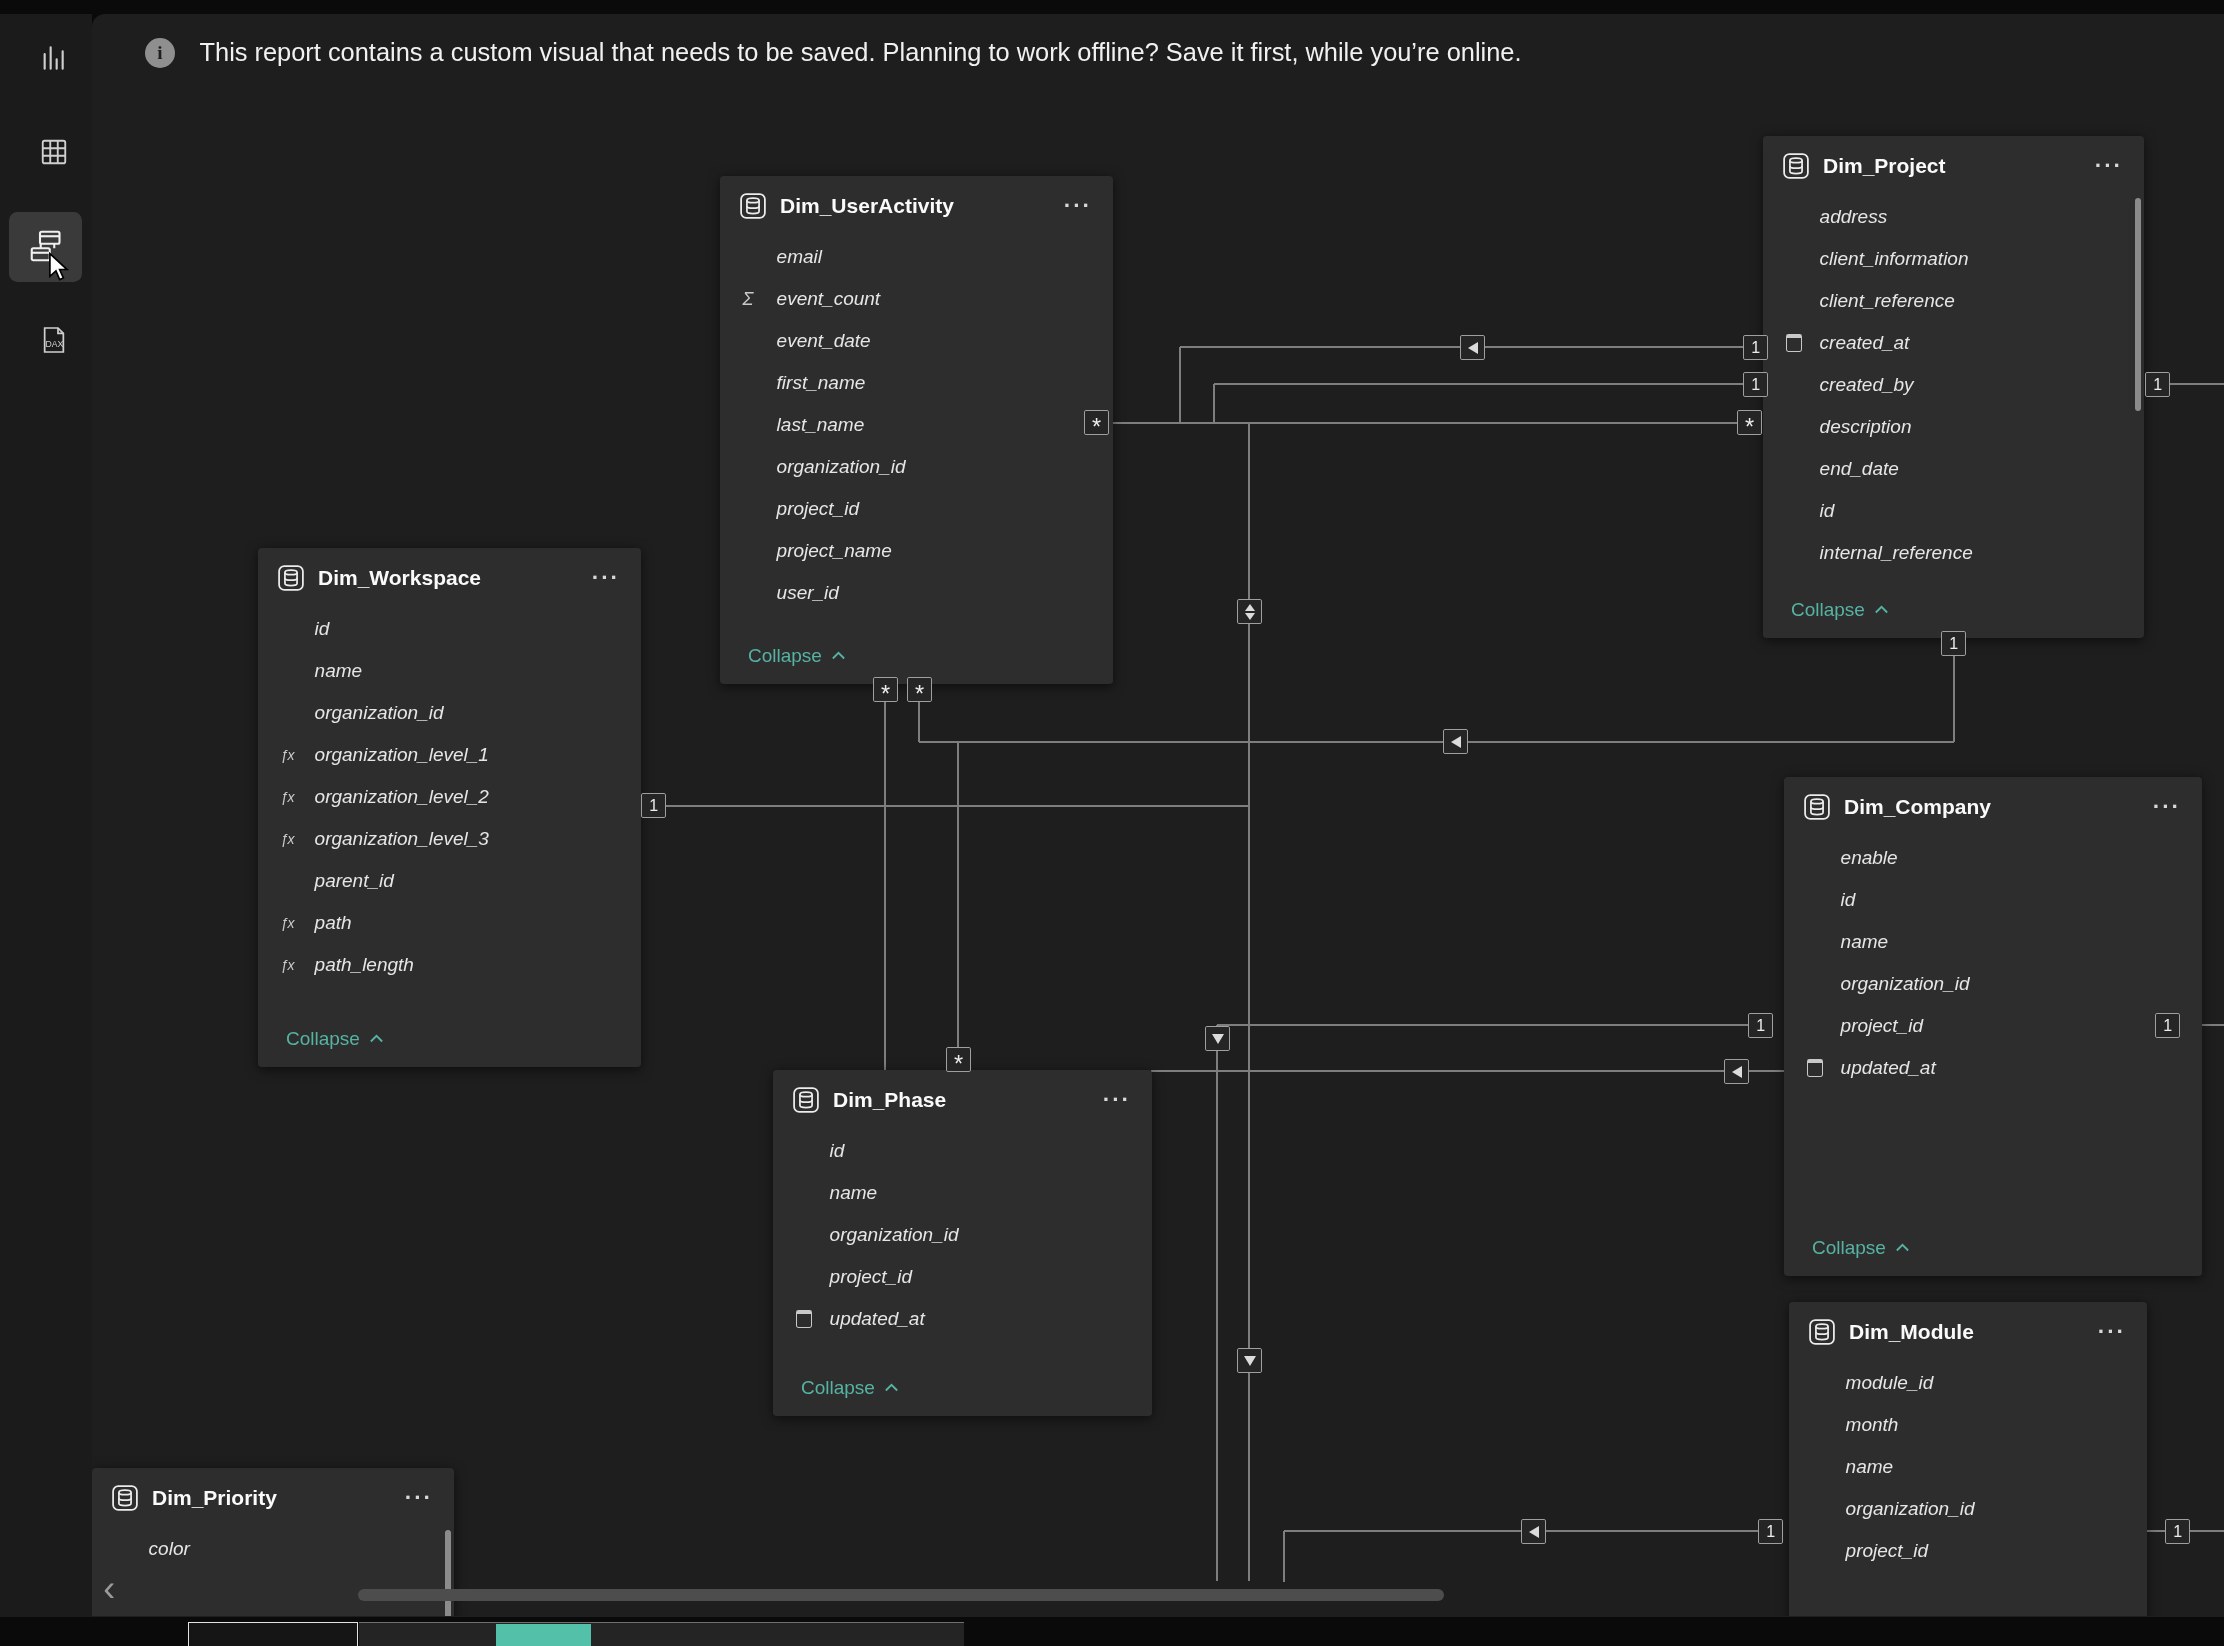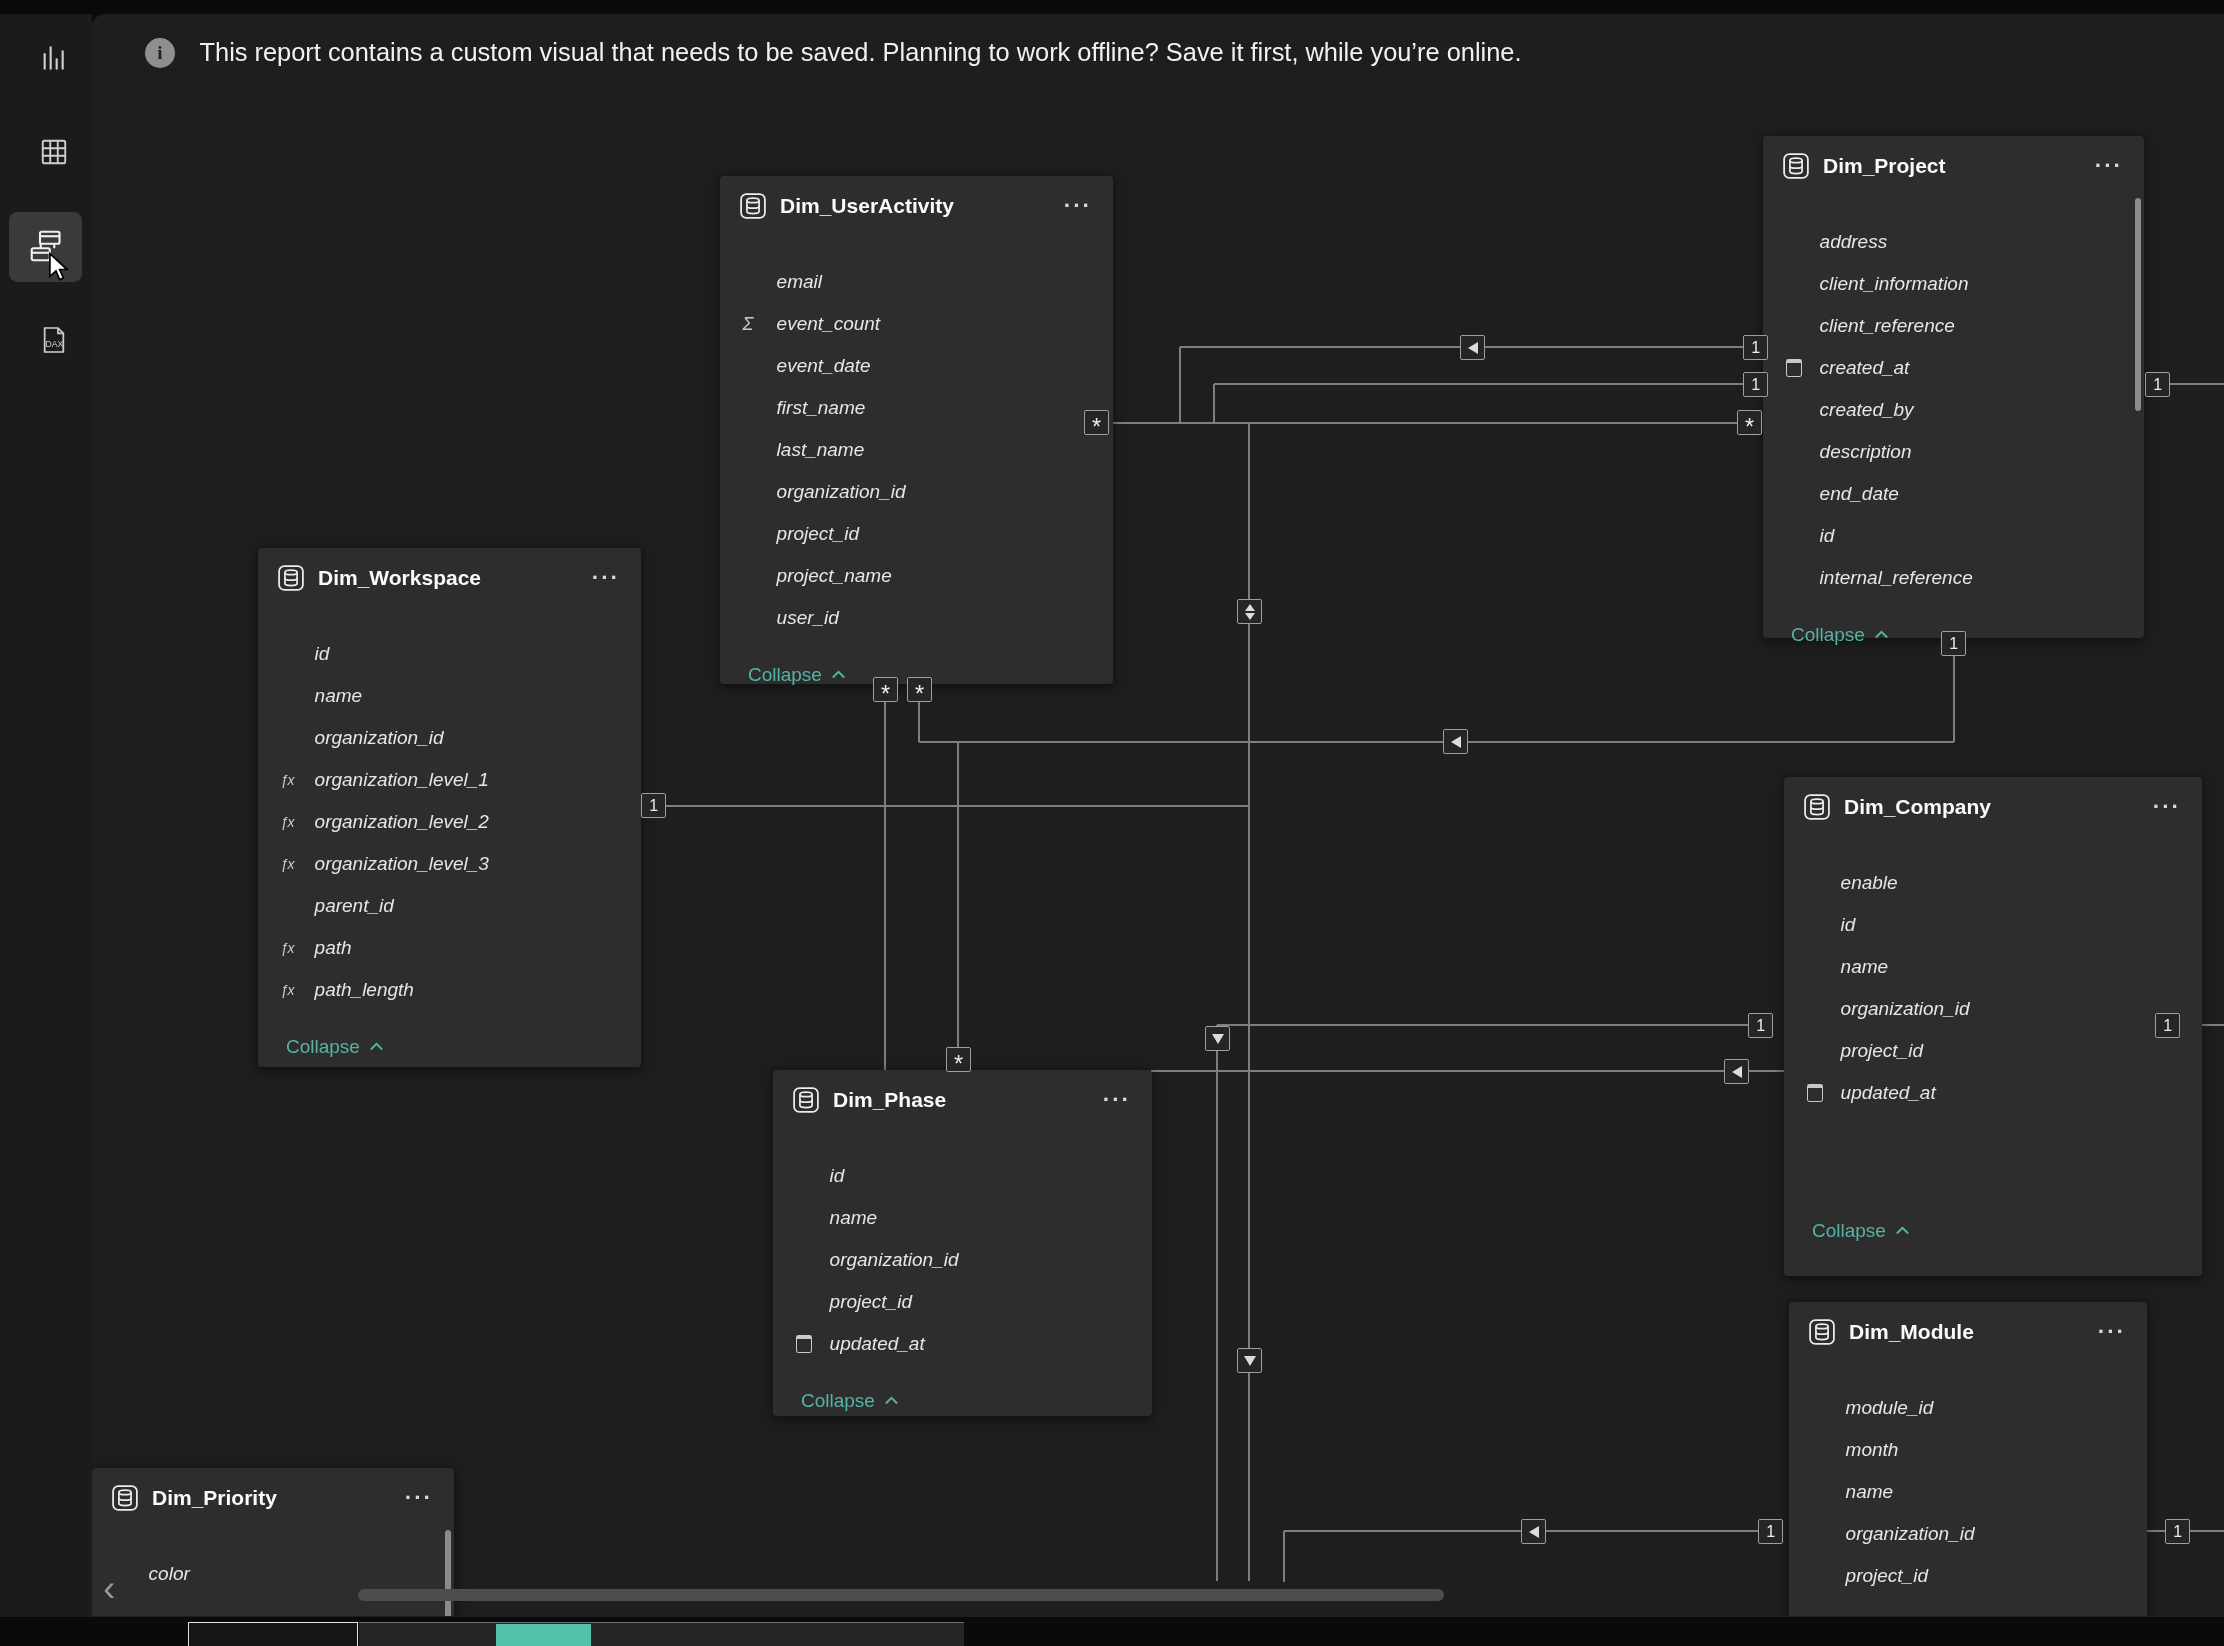--- a/index.html
+++ b/index.html
@@ -12,33 +12,33 @@
   .sidebar{position:absolute;left:0;top:14px;width:92px;height:1603px;background:#1b1b1b;}
   .side-item{position:absolute;left:8px;width:92px;height:60px;display:flex;align-items:center;justify-content:center;cursor:pointer;}
   .side-item.selected{left:9.4px;width:73px;height:70px;background:#3a3a3a;border-radius:8.5px;}
   
   .main{position:absolute;left:92px;top:14px;width:2132px;height:1603px;background:#1e1e1e;border-top-left-radius:13px;overflow:hidden;}
   .banner{height:77px;display:flex;align-items:center;padding-left:53px;gap:24.5px;}
   .info-circle{width:30px;height:30px;border-radius:50%;background:#8f8f8f;color:#1e1e1e;font-weight:700;display:flex;align-items:center;justify-content:center;font-size:19px;flex:none;font-family:"Liberation Serif",serif;}
   .banner-text{color:#f1f1f1;font-size:25.4px;}
   
   .canvas{position:relative;width:2132px;height:1525px;overflow:hidden;}
-  .card{position:absolute;background:#2d2d2d;border-radius:3.8px;box-shadow:0 2.8px 11.3px rgba(0,0,0,.55);display:flex;flex-direction:column;z-index:2;box-sizing:border-box;gap:25px;}
+  .card{position:absolute;background:#2d2d2d;border-radius:3.8px;box-shadow:0 2.8px 11.3px rgba(0,0,0,.55);display:flex;flex-direction:column;z-index:2;box-sizing:border-box;}
   .card-header{height:60px;display:flex;align-items:center;padding:0 21px 0 19px;flex:none;}
   .tbl-icon{display:flex;flex:none;}
   .tbl-name{color:#fafafa;font-size:21px;font-weight:700;margin-left:13px;white-space:nowrap;}
   .menu-dots{margin-left:auto;color:#d8d8d8;font-size:22.6px;font-weight:700;letter-spacing:1.9px;cursor:pointer;}
   .fields{flex:none;font-style:italic;}
   .field-row{height:42px;display:flex;align-items:center;padding-left:22.6px;color:#e6e6e6;font-size:19px;cursor:default;}
   .f-icon{width:34px;flex:none;display:flex;align-items:center;color:#c9c9c9;}
   .f-name{white-space:nowrap;}
   .icon-sigma::before{content:"Σ";font-size:18px;}
   .icon-calendar::before{content:"";display:block;width:14px;height:12.2px;border:1.4px solid #c9c9c9;border-top:4.2px solid #c9c9c9;border-radius:2.4px;}
   .icon-fx::before{content:"ƒx";font-style:italic;font-size:14px;letter-spacing:-0.9px;}
-  .collapse-row{margin-top:auto;padding:0 0 34px 28px;display:flex;align-items:center;gap:8.5px;color:#56b3a3;font-size:19px;cursor:pointer;}
+  .collapse-row{margin-top:auto;padding:0 0 17px 28px;display:flex;align-items:center;gap:8.5px;color:#56b3a3;font-size:19px;cursor:pointer;}
   .card-scrollbar{position:absolute;right:2.8px;width:6.6px;background:#8b8b8b;border-radius:3.8px;z-index:4;}
   
   .rline{position:absolute;background:#7e7e7e;z-index:1;}
   .rline.h{height:1.9px;} .rline.v{width:1.9px;}
   .marker{position:absolute;width:25.4px;height:25.4px;background:#252525;border:0.9px solid #9f9f9f;border-radius:1.9px;color:#ececec;display:flex;align-items:center;justify-content:center;font-size:16px;z-index:3;box-sizing:border-box;}
   .marker.star{font-size:23.5px;line-height:0;padding-top:9.4px;}
   .tri-left{width:0;height:0;border-top:6.6px solid transparent;border-bottom:6.6px solid transparent;border-right:10.4px solid #dcdcdc;}
   .tri-down{width:0;height:0;border-left:6.6px solid transparent;border-right:6.6px solid transparent;border-top:10.4px solid #dcdcdc;}
   .tri-up-s{width:0;height:0;border-left:5.6px solid transparent;border-right:5.6px solid transparent;border-bottom:7.5px solid #dcdcdc;}
   .tri-down-s{width:0;height:0;border-left:5.6px solid transparent;border-right:5.6px solid transparent;border-top:7.5px solid #dcdcdc;}

